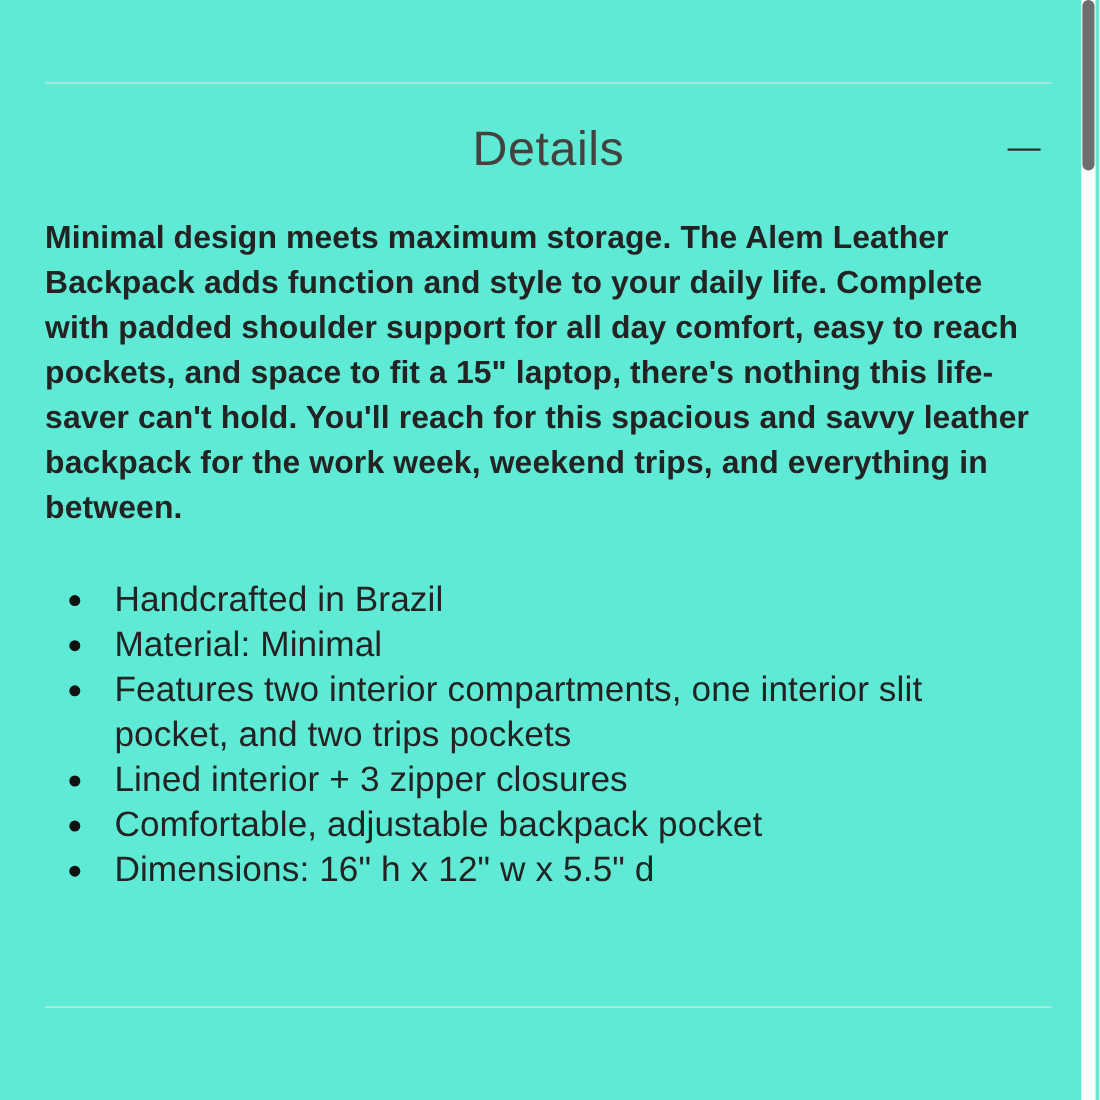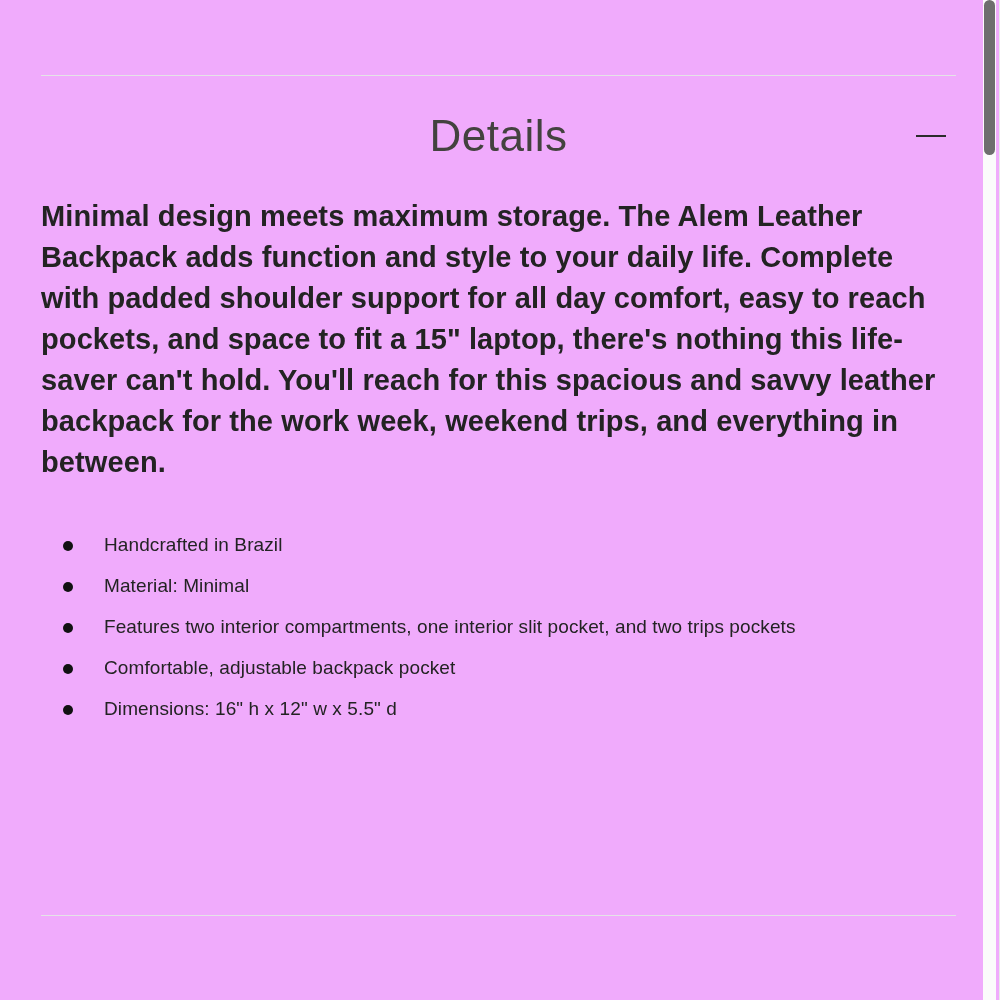--- a/index.html
+++ b/index.html
@@ -12,21 +12,21 @@
     height: 1000px;
     overflow: hidden;
     font-family: "Liberation Sans", sans-serif;
     -webkit-font-smoothing: antialiased;
   }
 
   .page {
     position: relative;
     width: 1000px;
     height: 1000px;
-    background: #f0abfc;
+    background: #5eead4;
     box-sizing: border-box;
   }
 
   .divider {
     height: 1px;
     width: 100%;
     background: #e4e4e6;
     border: 0;
     margin: 0;
   }
@@ -97,21 +97,21 @@
     left: 41px;
     top: 524px;
     width: 880px;
     margin: 0;
     padding: 0;
     list-style: none;
   }
   .feature-item {
     position: relative;
     padding-left: 63px;
-    font-size: 19px;
+    font-size: 32px;
     line-height: 41px;
     color: #232323;
     font-weight: 400;
     letter-spacing: 0.1px;
     font-family: "Liberation Sans", sans-serif;
   }
   .feature-item .bullet {
     position: absolute;
     left: 22px;
     top: 17px;
@@ -172,20 +172,24 @@
     <li class="feature-item">
       <span class="bullet"></span>
       <span>Material: Minimal</span>
     </li>
     <li class="feature-item">
       <span class="bullet"></span>
       <span>Features two interior compartments, one interior slit pocket, and two trips pockets</span>
     </li>
     <li class="feature-item">
       <span class="bullet"></span>
+      <span>Lined interior + 3 zipper closures</span>
+    </li>
+    <li class="feature-item">
+      <span class="bullet"></span>
       <span>Comfortable, adjustable backpack pocket</span>
     </li>
     <li class="feature-item">
       <span class="bullet"></span>
       <span>Dimensions: 16" h x 12" w x 5.5" d</span>
     </li>
   </ul>
 
   <hr class="divider divider-bottom">
 

